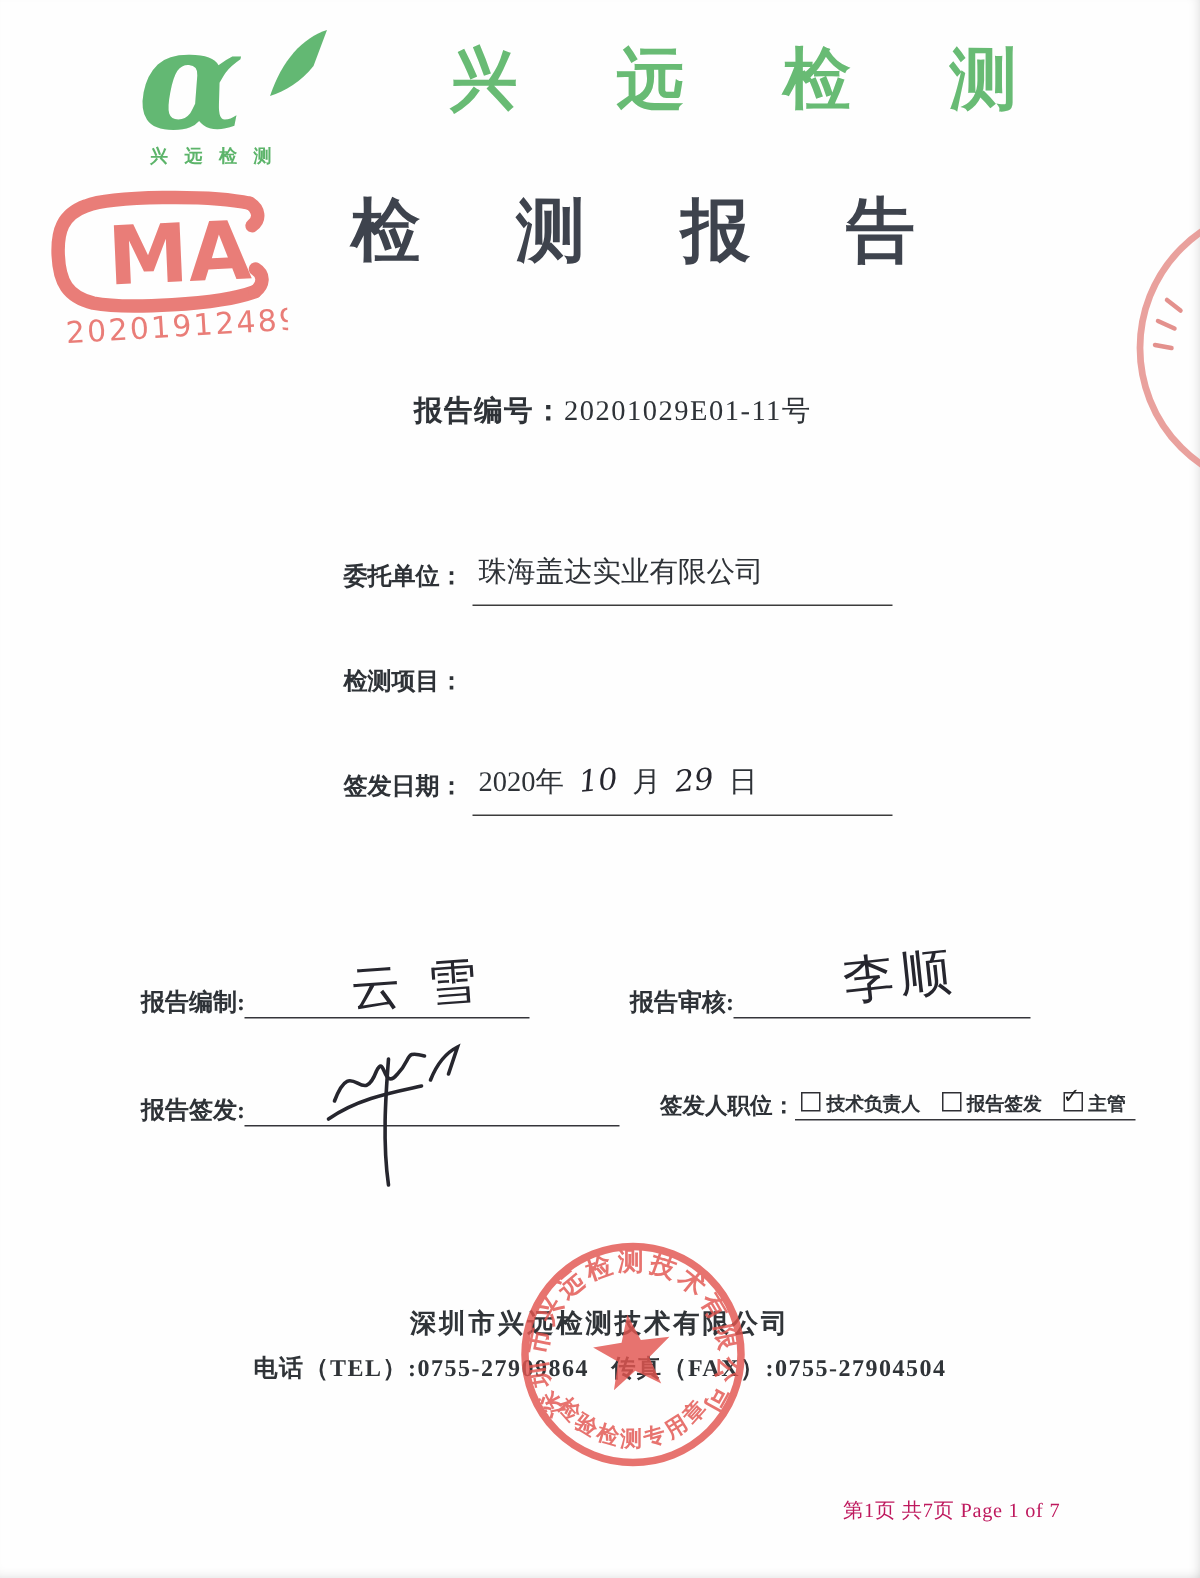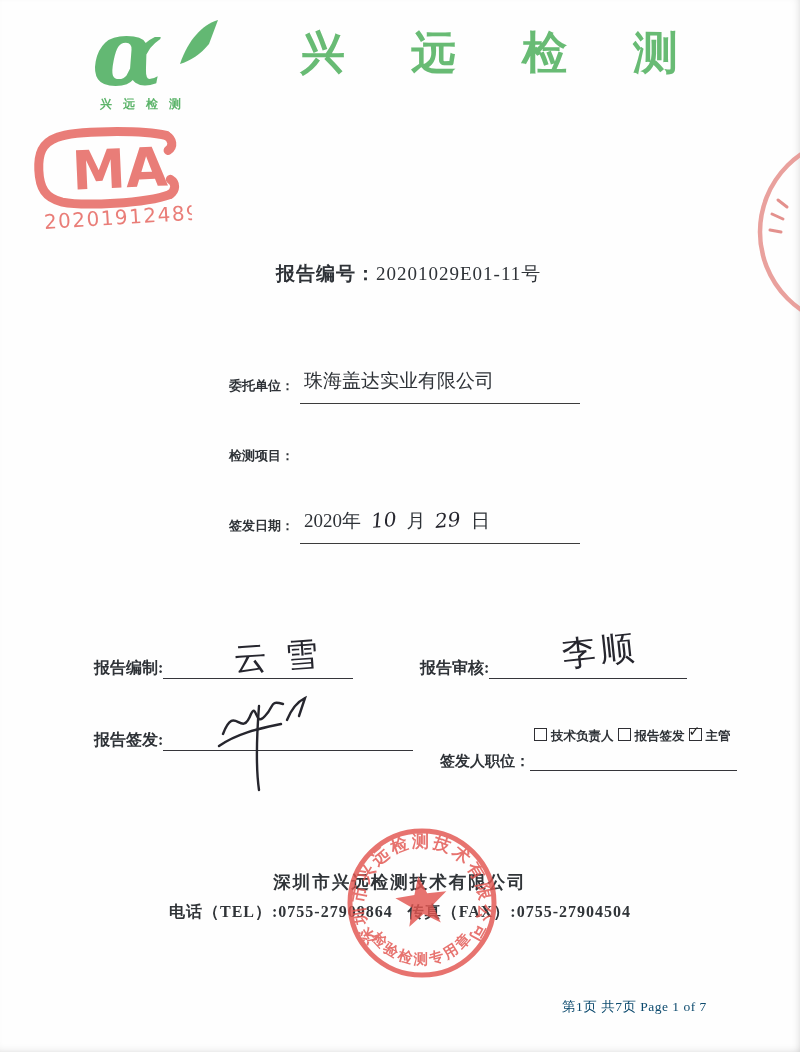--- a/index.html
+++ b/index.html
@@ -37,69 +37,70 @@
   
   .edge-seal{right:0;top:150px;width:48px;height:172px;opacity:.8;}
 
   
   .report-number{left:276px;top:261px;font-size:19px;letter-spacing:1px;color:#2e3237;white-space:nowrap;}
   .report-number .lbl{font-weight:bold;font-family:Liberation Mono, monospace;}
 
   
   .fields{left:229px;top:368px;}
   .field-row{display:flex;align-items:flex-end;margin-bottom:34px;height:36px;}
-  .field-label{font-size:13px;font-weight:bold;white-space:nowrap;margin-right:6px;padding-bottom:9px;}
+  .field-label{font-size:16px;font-weight:bold;white-space:nowrap;margin-right:6px;padding-bottom:9px;}
   .field-value{
     width:276px;font-size:19px;white-space:nowrap;
     border-bottom:1.5px solid #3c3c3c;padding:0 0 9px 4px;
   }
   .hand{font-family:"DejaVu Serif",serif;color:#26262e;}
   .hand-digit{display:inline-block;transform:skewX(-10deg) rotate(-5deg);font-size:20px;margin:0 10px;}
 
   
   .sig-group{white-space:nowrap;}
   .sig-label{font-size:16px;font-weight:bold;vertical-align:bottom;}
   .sig-line{display:inline-block;border-bottom:1.5px solid #35353a;height:22px;vertical-align:bottom;}
   .hand-name{position:absolute;white-space:nowrap;}
   .hand-prepared{left:234px;top:634px;font-size:33px;letter-spacing:18px;transform:rotate(-4deg);}
   .hand-reviewed{left:562px;top:628px;font-size:34px;letter-spacing:4px;transform:rotate(-6deg);}
   .hand-issued-svg{left:205px;top:694px;}
 
   .chk-strip{
-    display:inline-flex;gap:4px;align-items:center;border-bottom:1.5px solid #35353a;
-    padding:0 6px 25px 4px;vertical-align:bottom;
+    display:inline-flex;gap:14px;align-items:center;border-bottom:1.5px solid #35353a;
+    padding:0 6px 1px 4px;vertical-align:bottom;
   }
   .chk-item{font-size:12.5px;font-weight:bold;white-space:nowrap;}
   .chk{
     width:11px;height:11px;border:1.5px solid #2f2f34;display:inline-block;
     position:relative;margin-right:4px;vertical-align:-1px;background:#fff;
   }
   .chk.checked::after{
     content:"\2713";position:absolute;left:-1px;top:-6px;font-size:14px;color:#222;
     font-family:"DejaVu Sans",sans-serif;
   }
 
   
   .company-line{left:0;top:870px;width:100%;text-align:center;font-size:17.5px;font-weight:bold;letter-spacing:2px;color:#303438;}
   .phone-line{left:0;top:902px;width:100%;display:flex;justify-content:center;gap:15px;font-size:16px;font-weight:bold;color:#303438;letter-spacing:1px;}
   .round-seal{left:342px;top:822px;width:160px;height:160px;opacity:.82;}
-  .page-footer{left:562px;top:998px;font-size:13.5px;color:#0c4a6e;letter-spacing:.5px;white-space:nowrap;}
+  .page-footer{left:562px;top:998px;font-size:13.5px;color:#be185d;letter-spacing:.5px;white-space:nowrap;}
 </style>
 </head>
 <body>
 
 <div class="page">
 
   <div class="abs logo-alpha">α</div>
   <svg class="abs logo-flag" width="42" height="50" viewBox="0 0 42 50">
     <path d="M2 46 C10 22 24 7 40 2 L31 26 C23 36 12 43 2 46 Z" fill="#63b873"></path>
   </svg>
   <div class="abs logo-subtext">兴远检测</div>
 
   <div class="abs brand-title">兴远检测</div>
+  <div class="abs doc-title">检测报告</div>
 
   <svg class="abs cma-stamp" viewBox="0 0 160 118">
     <g stroke="#e8736d" fill="none" stroke-width="9" stroke-linecap="round">
       <path d="M138 24 C112 17 46 15 29 21 C13 26 9 37 9 53 C9 71 14 81 31 86 C52 91 114 91 139 83"></path>
       <path d="M138 24 C144 28 145 35 139 39"></path>
       <path d="M139 83 C145 79 146 72 140 68"></path>
     </g>
     <text x="42" y="74" font-family="DejaVu Sans, sans-serif" font-weight="bold" font-size="54" fill="#e8736d">MA</text>
     <text x="12" y="112" font-family="DejaVu Sans, sans-serif" font-size="20" fill="#e8736d" letter-spacing="1.5" transform="rotate(-1 12 112)">202019124892</text>
   </svg>

